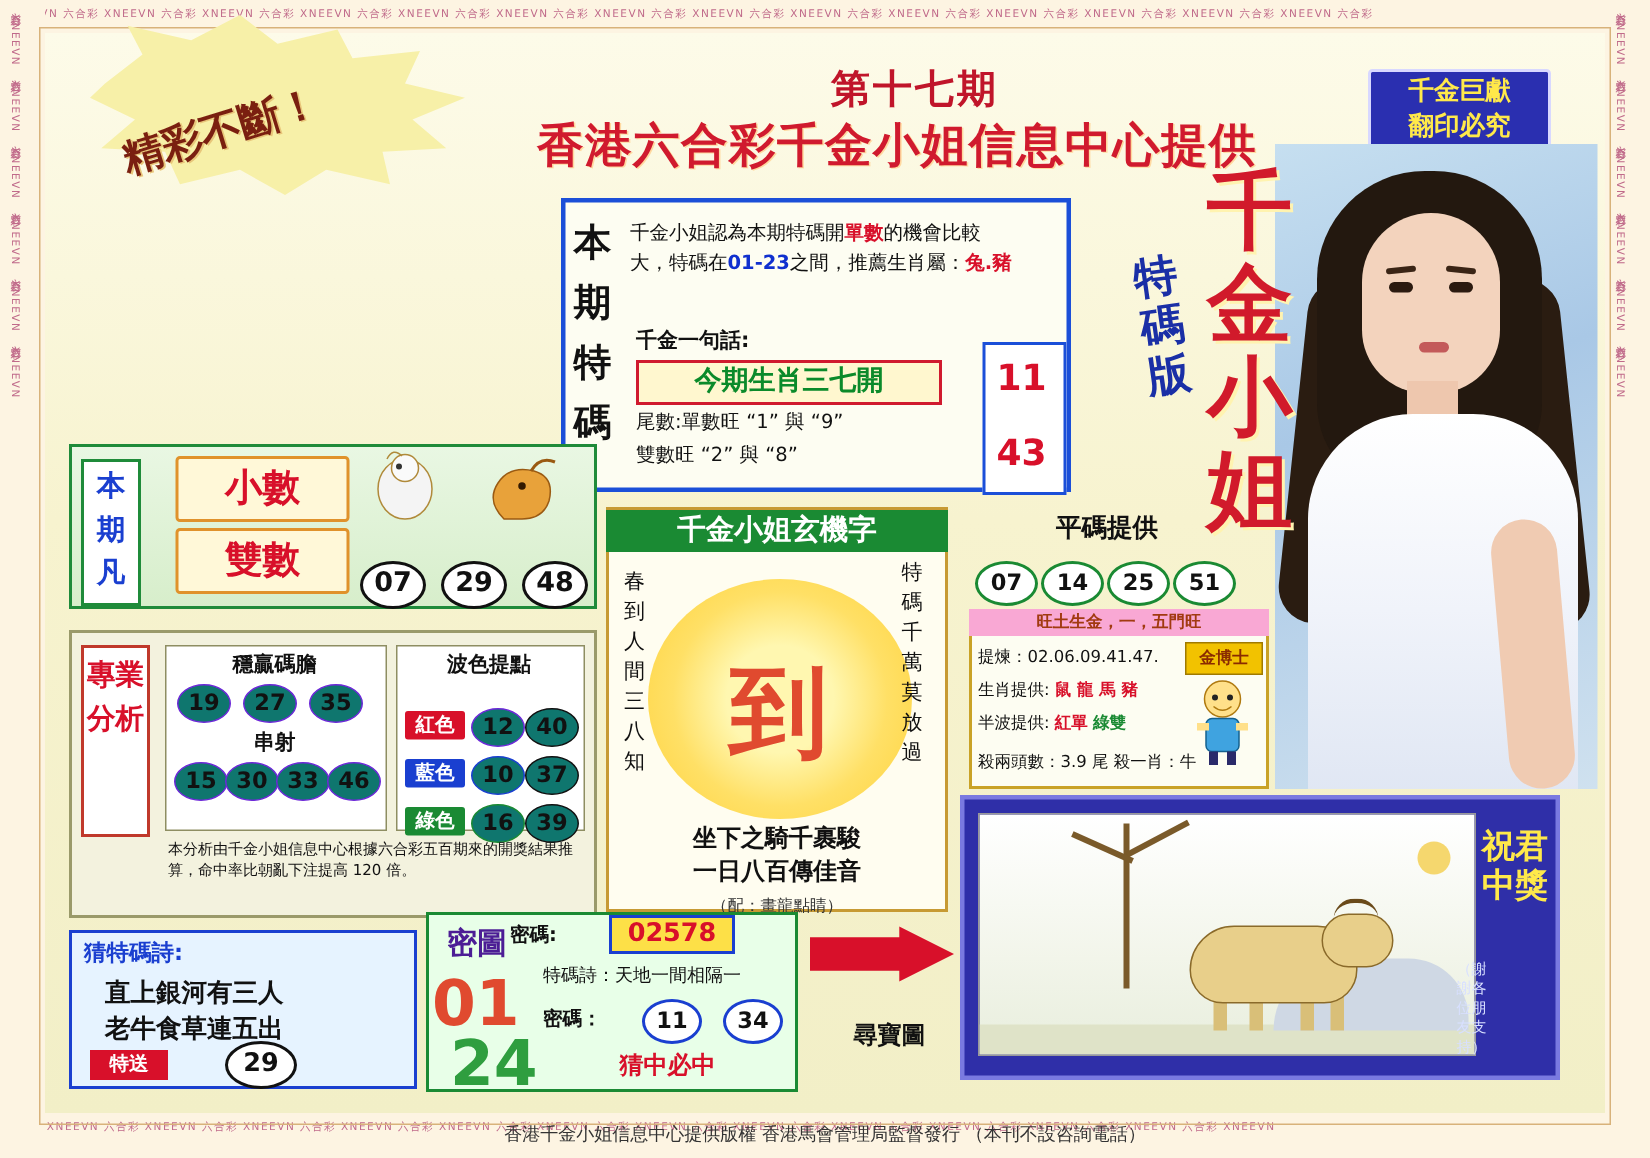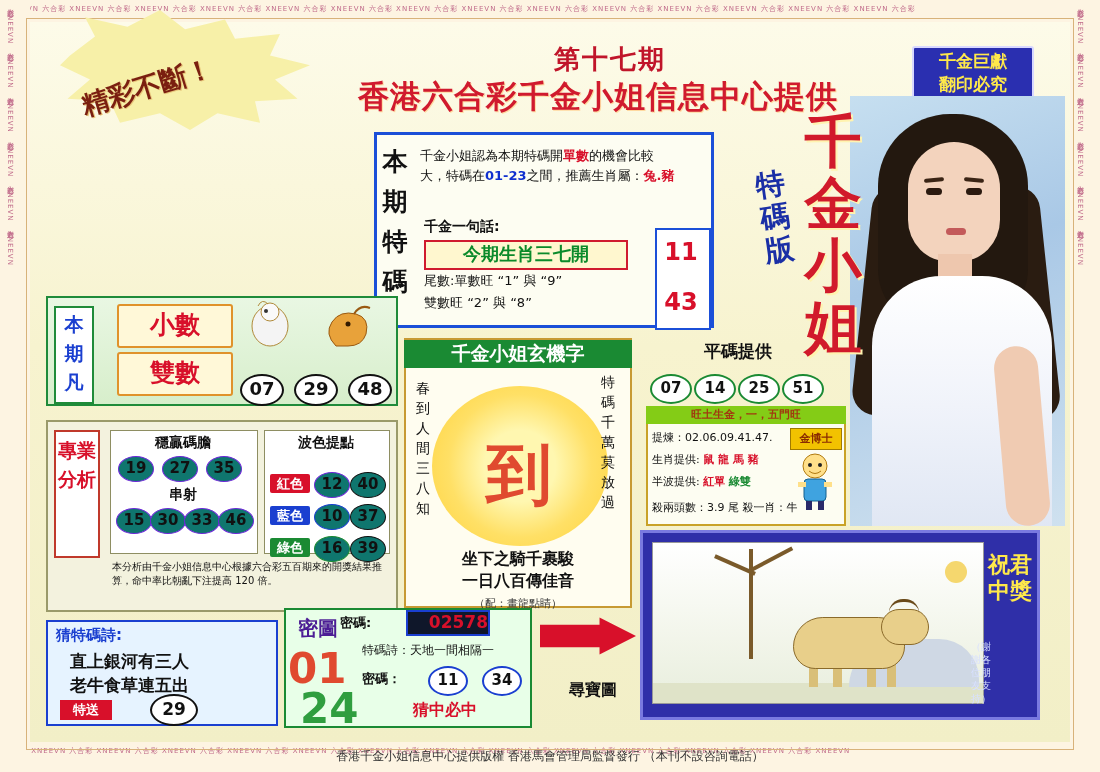--- a/index.html
+++ b/index.html
@@ -213,21 +213,21 @@
     font-size:15px;font-weight:bold;color:#111;
   }
   #pm1{left:650px;} #pm2{left:694px;} #pm3{left:738px;} #pm4{left:782px;}
   
   #p-wang{
     left:646px;top:406px;width:200px;height:120px;
     background:#fdfdf2;border:2px solid #c9a227;
   }
   #wang-head{
     position:absolute;left:646px;top:406px;width:200px;height:18px;
-    background:#84cc16;text-align:center;font-size:11px;font-weight:bold;color:#a13a10;line-height:17px;
+    background:#f9a8d4;text-align:center;font-size:11px;font-weight:bold;color:#a13a10;line-height:17px;
   }
   .wang-line{position:absolute;left:652px;font-size:11px;color:#111;line-height:16px;}
   #gold-badge{
     position:absolute;left:790px;top:428px;width:50px;height:20px;
     background:#f2c200;border:1px solid #a07a00;text-align:center;
     font-size:11px;font-weight:bold;color:#8a2b00;line-height:19px;
   }
   #mascot{position:absolute;left:792px;top:452px;width:46px;height:60px;}
   
   #p-ox{
@@ -280,21 +280,21 @@
   }
   #mitu-label{position:absolute;left:290px;top:616px;width:56px;font-size:20px;font-weight:bold;color:#4c1d95;text-align:center;line-height:24px;}
   #mitu-big{
     position:absolute;left:288px;top:650px;width:70px;
     font-size:42px;font-weight:bold;color:#e04a2f;line-height:38px;
   }
   #mitu-big2{position:absolute;left:300px;top:684px;font-size:42px;font-weight:bold;color:#2f9e3f;}
   #mima-label{position:absolute;left:340px;top:614px;font-size:13px;font-weight:bold;color:#111;}
   #mima-box{
     position:absolute;left:406px;top:610px;width:80px;height:22px;
-    border:2px solid #1a3fd0;background:#0f172a;text-align:right;
+    border:2px solid #1a3fd0;background:#fde047;text-align:center;
     font-size:17px;font-weight:bold;color:#d8102a;line-height:20px;
   }
   #mima-poem{position:absolute;left:362px;top:642px;font-size:12px;color:#111;}
   #mima-label2{position:absolute;left:362px;top:670px;font-size:13px;font-weight:bold;color:#111;}
   .mitu-ball{
     position:absolute;top:666px;width:36px;height:26px;border-radius:50%;
     border:2px solid #1a3fd0;background:#fff;text-align:center;line-height:24px;
     font-size:15px;font-weight:bold;color:#111;
   }
   #mitu-b1{left:428px;} #mitu-b2{left:482px;}

